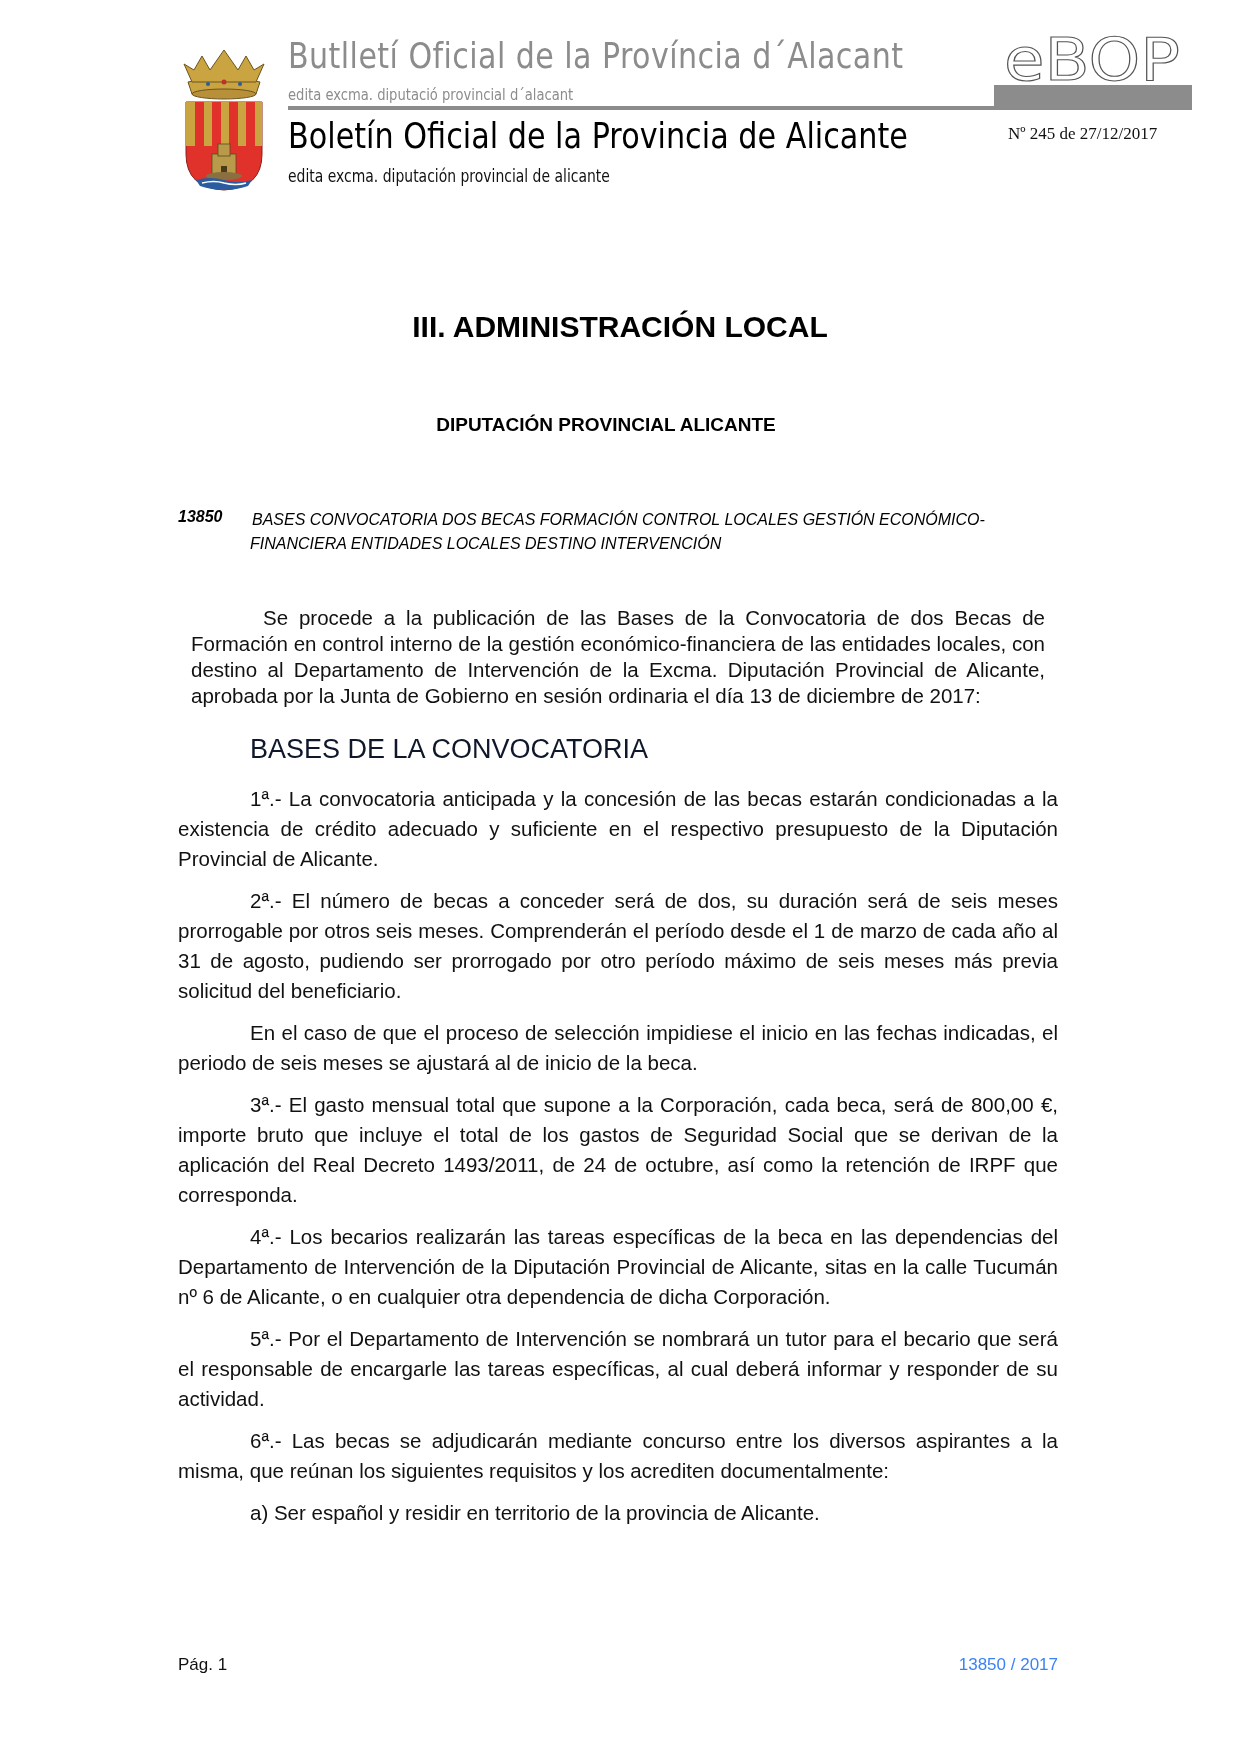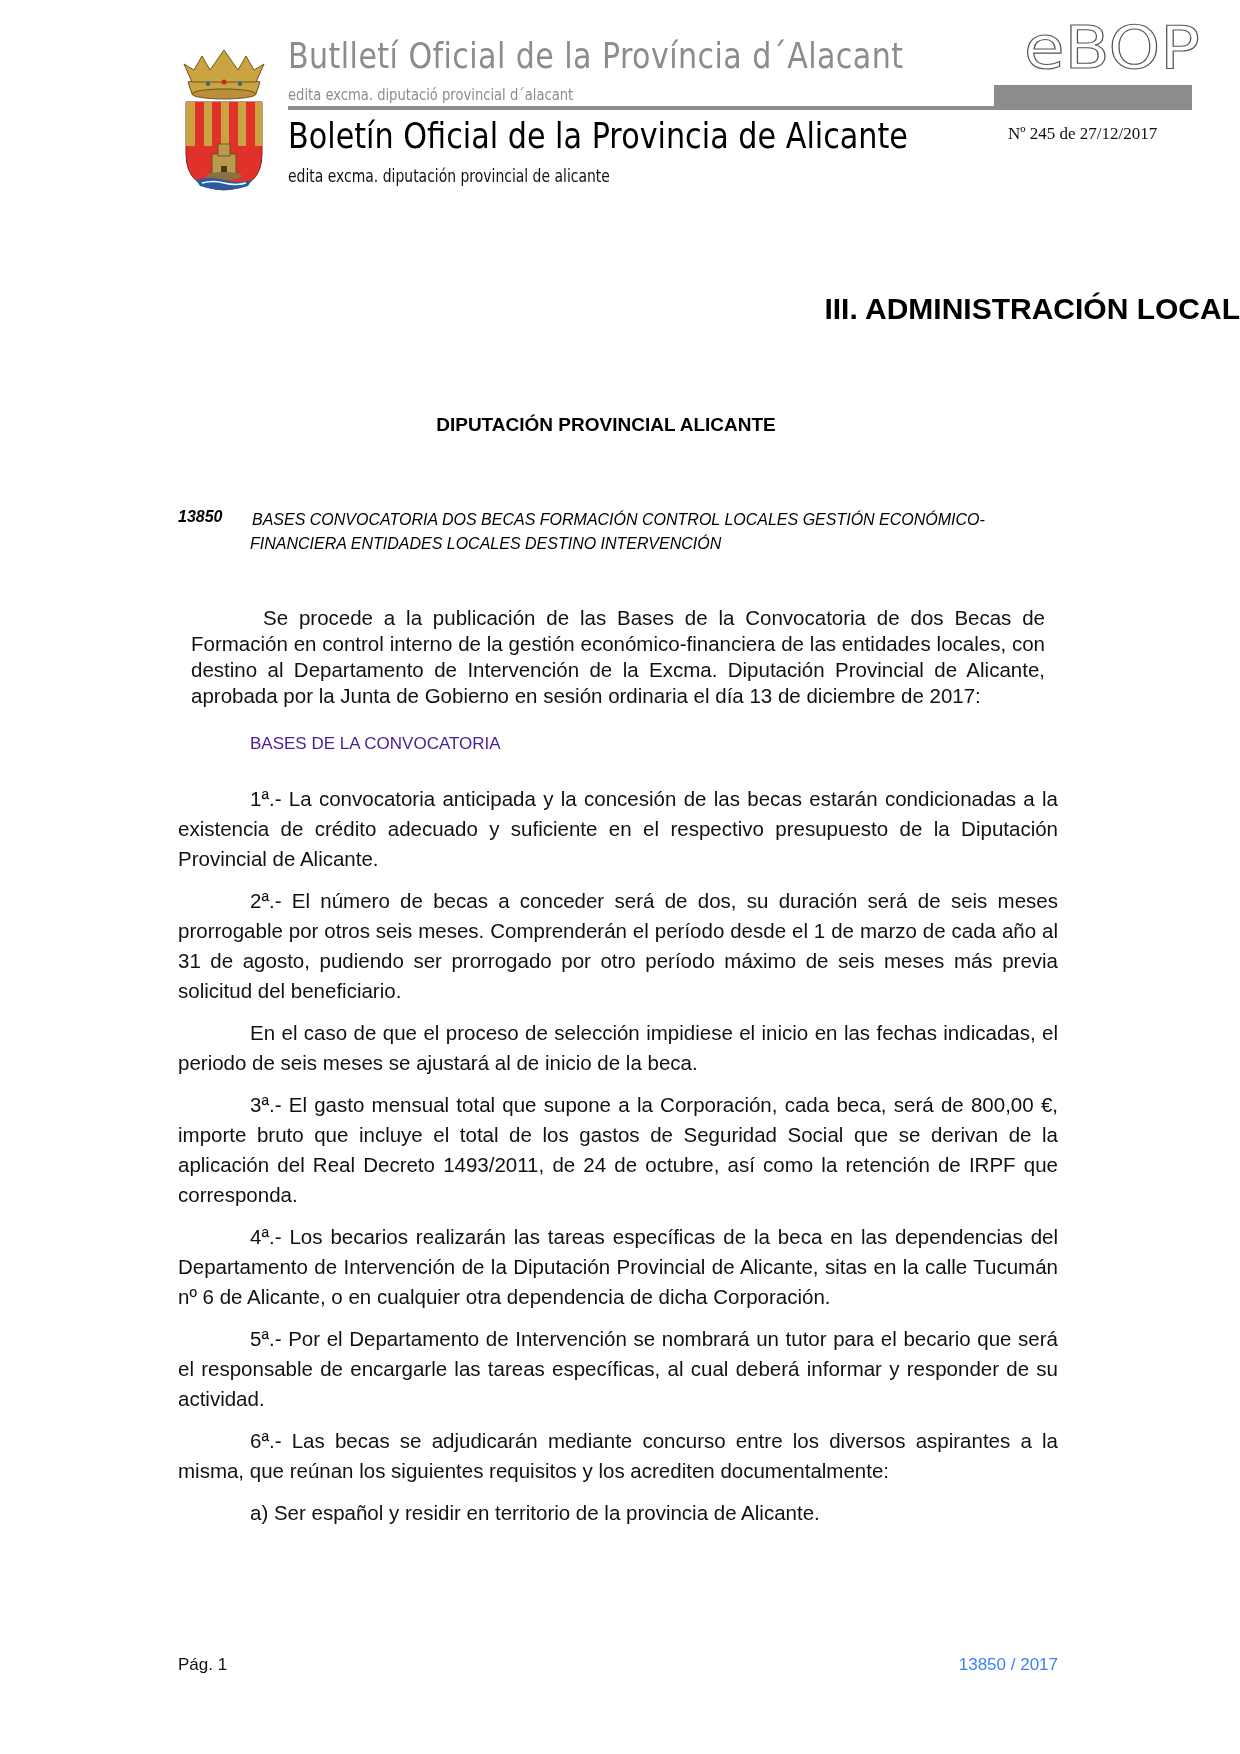--- a/index.html
+++ b/index.html
@@ -7,37 +7,37 @@
   .abs { position: absolute; }
 
   
   .coat { left: 178px; top: 42px; width: 92px; height: 150px; }
   .bop-cat { left: 288px; top: 36px; font-family: "DejaVu Sans", sans-serif; font-size: 35px; color: #8c8c8c; letter-spacing: 0.5px; white-space: nowrap; transform: scaleX(0.86); transform-origin: left top; }
   .edita-cat { left: 288px; top: 85px; font-family: "DejaVu Sans", sans-serif; font-size: 16px; color: #8c8c8c; white-space: nowrap; transform: scaleX(0.82); transform-origin: left top; }
   .rule-thin { left: 288px; top: 106px; width: 714px; height: 4px; background: #8c8c8c; }
   .rule-block { left: 994px; top: 85px; width: 198px; height: 25px; background: #8c8c8c; }
   .bop-es { left: 288px; top: 115px; font-family: "DejaVu Sans", sans-serif; font-size: 36px; color: #000; white-space: nowrap; transform: scaleX(0.84); transform-origin: left top; }
   .edita-es { left: 288px; top: 166px; font-family: "DejaVu Sans", sans-serif; font-size: 17px; color: #111; white-space: nowrap; transform: scaleX(0.82); transform-origin: left top; }
-  .ebop-logo { left: 1004px; top: 18px; width: 178px; height: 58px; margin-left: 20px; }
+  .ebop-logo { left: 1004px; top: 30px; width: 178px; height: 58px; }
   .issue-no { left: 1008px; top: 124px; font-family: "Liberation Serif", serif; font-size: 17px; color: #111; white-space: nowrap; }
 
   
-  .section-title { left: 0; width: 1240px; top: 292px; text-align: right; font-family: "Liberation Sans", sans-serif; font-weight: bold; font-size: 30px; white-space: nowrap; }
+  .section-title { left: 0; width: 1240px; top: 310px; text-align: center; font-family: "Liberation Sans", sans-serif; font-weight: bold; font-size: 30px; white-space: nowrap; }
   .org-title { left: 0; width: 1212px; top: 414px; text-align: center; font-family: "Liberation Sans", sans-serif; font-weight: bold; font-size: 19px; white-space: nowrap; }
 
   .ann-no { left: 178px; top: 508px; font-family: "Liberation Sans", sans-serif; font-weight: bold; font-style: italic; font-size: 16px; }
   .ann-title { left: 252px; top: 508px; width: 820px; font-family: "Liberation Sans", sans-serif; font-style: italic; font-size: 16px; line-height: 24px; }
   .ann-title .l2 { display: block; margin-left: -2px; }
 
   
   .body { left: 178px; width: 880px; font-family: "Liberation Sans", sans-serif; font-size: 20.5px; line-height: 30px; text-align: justify; color: #111; }
   .body p { margin: 0 0 12px 0; text-indent: 72px; }
   .p-intro { top: 592px; line-height: 26px; }
   .p-intro p { margin: 13px; }
-  .p-bases-title { left: 250px; top: 734px; font-family: "Liberation Sans", sans-serif; font-size: 17px; color: #4c1d95; white-space: nowrap; }
+  .p-bases-title { left: 250px; top: 734px; font-family: "Liberation Sans", sans-serif; font-size: 27px; color: #0f172a; white-space: nowrap; }
   .p-main { top: 784px; }
 
   
   .footer-left { left: 178px; top: 1655px; font-family: "Liberation Sans", sans-serif; font-size: 17px; color: #111; }
   .footer-right { right: 182px; top: 1655px; font-family: "Liberation Sans", sans-serif; font-size: 17px; color: #3b82f6; }
 </style>
 </head>
 <body>
 
 <div class="abs coat">

